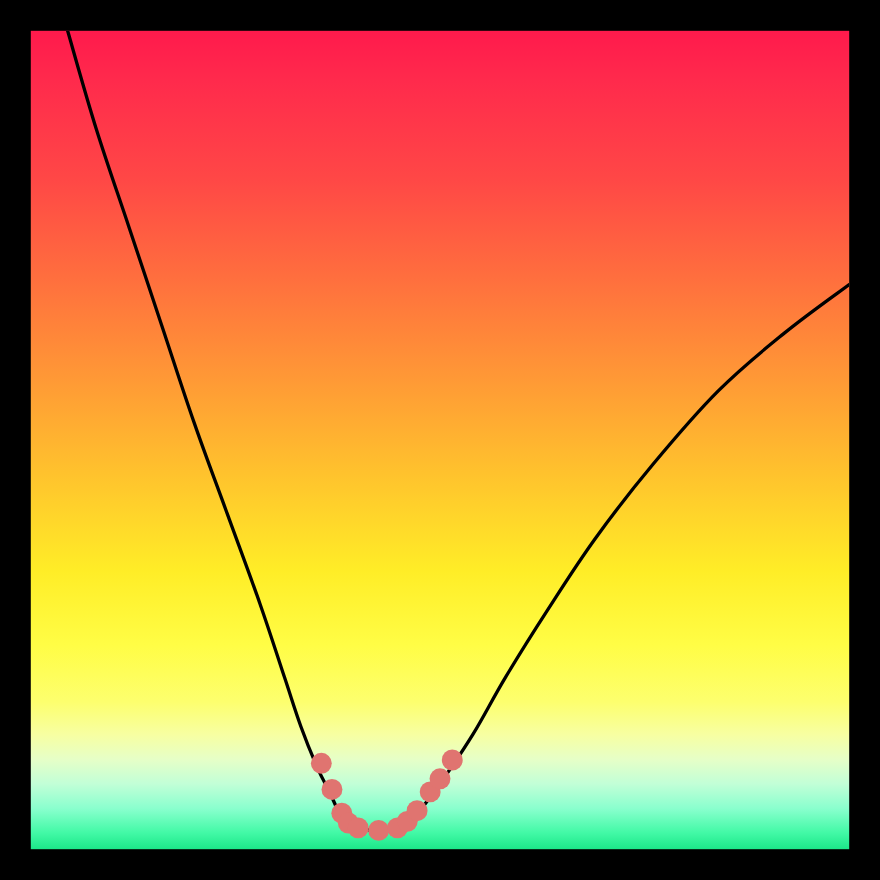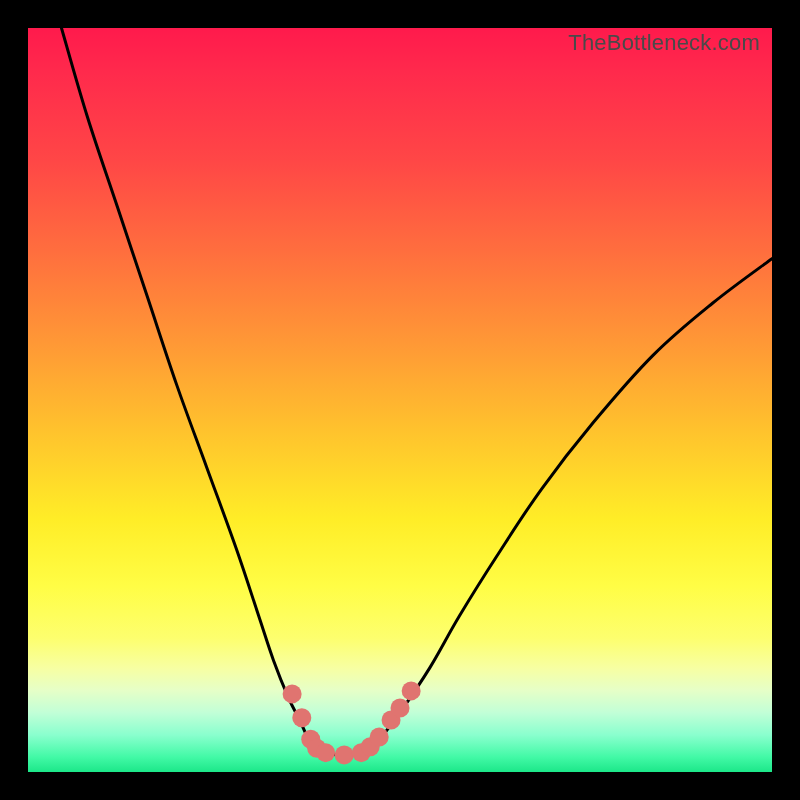--- a/index.html
+++ b/index.html
@@ -55,21 +55,20 @@
     position: absolute;
     left: 0;
     top: 0;
   }
 </style>
 </head>
 <body>
 
 <div class="outer">
   <div class="plot-area">
-    <div class="attribution">TheBottleneck.com</div>
     <svg class="curves" width="744" height="744" viewBox="0 0 744 744">
       <g id="curve-layer">
           <path d="M 33.48 0 C 38.167199999999994 16.070399999999996, 49.476 57.13919999999998, 59.52 89.27999999999997 C 69.56400000000001 121.42079999999996, 78.5664 146.41919999999993, 89.28 178.55999999999995 C 99.9936 210.70079999999996, 108.3264 235.69919999999996, 119.04 267.84 C 129.7536 299.9808, 138.08640000000003 326.3184, 148.8 357.12 C 159.5136 387.9216, 167.8464 409.49760000000003, 178.56 438.96000000000004 C 189.27360000000002 468.42240000000004, 198.9456 494.01599999999996, 208.32000000000002 520.8 C 217.69440000000003 547.584, 223.944 567.672, 230.64 587.76 C 237.33599999999998 607.848, 240.16320000000002 617.6687999999999, 245.52 632.4 C 250.8768 647.1312, 255.7128 658.8864, 260.4 669.6 C 265.0872 680.3136000000001, 267.5424 683.8847999999999, 271.56 691.92 C 275.5776 699.9552, 278.0328 708.34752, 282.72 714.24 C 287.40720000000005 720.13248, 292.24320000000006 722.3793599999999, 297.6 724.656 C 302.9568 726.93264, 307.12319999999994 726.4862400000001, 312.47999999999996 726.888 C 317.8368 727.28976, 322.0032 727.28976, 327.36 726.888 C 332.71680000000003 726.4862400000001, 338.2224 726.93264, 342.24 724.656 C 346.2576 722.3793599999999, 344.3232 721.47168, 349.68 714.24 C 355.0368 707.00832, 362.6256 697.8720000000001, 372 684.48 C 381.3744 671.088, 391.04640000000006 657.2496, 401.76000000000005 639.84 C 412.47360000000003 622.4304000000001, 419.4672 607.848, 431.52 587.76 C 443.5728 567.672, 453.9888 551.0064, 468.72 528.24 C 483.45120000000003 505.47360000000003, 495.9504 485.38559999999995, 513.36 461.28 C 530.7696 437.1744, 545.3520000000001 418.4256, 565.44 394.32 C 585.528 370.2144, 603.5328 348.7872, 624.9599999999999 327.35999999999996 C 646.3871999999999 305.93279999999993, 663.0528 292.6896, 684.48 275.28 C 705.9072 257.87039999999996, 733.2864 238.6752, 744 230.64" fill="none" stroke="#000000" stroke-width="3" stroke-linecap="round"></path>
         </g>
       <g id="marker-layer">
           <circle cx="264.12" cy="665.88" r="9.5" fill="#e07470"></circle>
           <circle cx="273.792" cy="689.688" r="9.5" fill="#e07470"></circle>
           <circle cx="282.72" cy="711.264" r="9.5" fill="#e07470"></circle>
           <circle cx="288.67199999999997" cy="720.192" r="9.5" fill="#e07470"></circle>
           <circle cx="297.6" cy="724.656" r="9.5" fill="#e07470"></circle>

